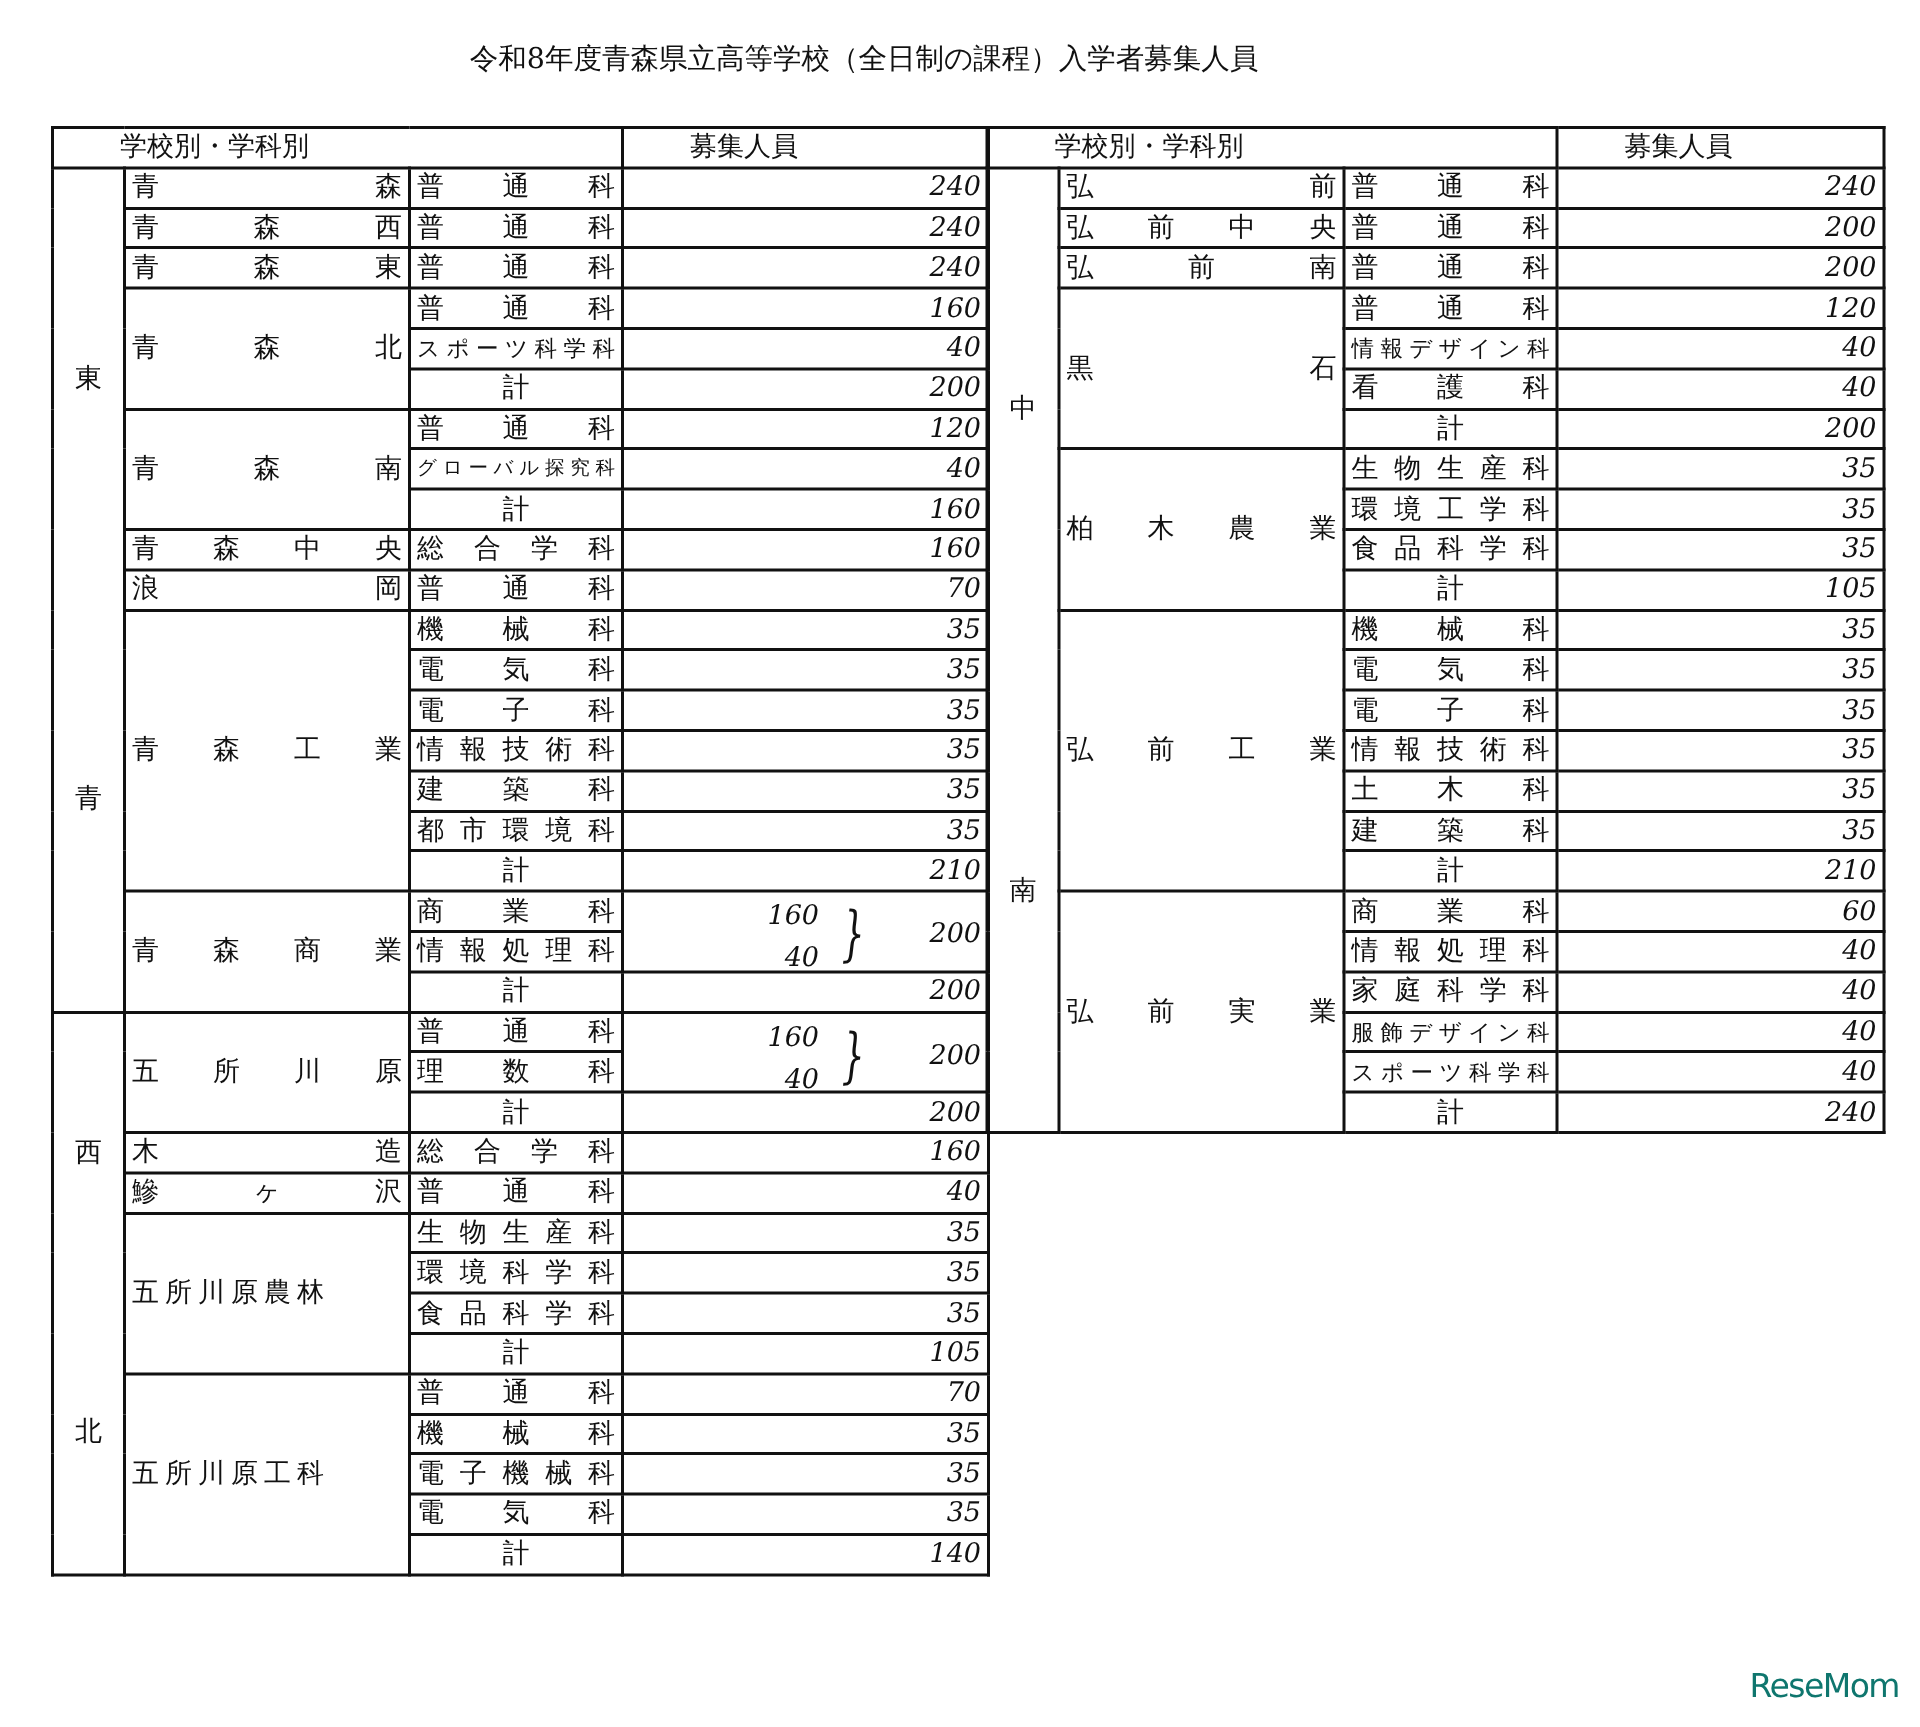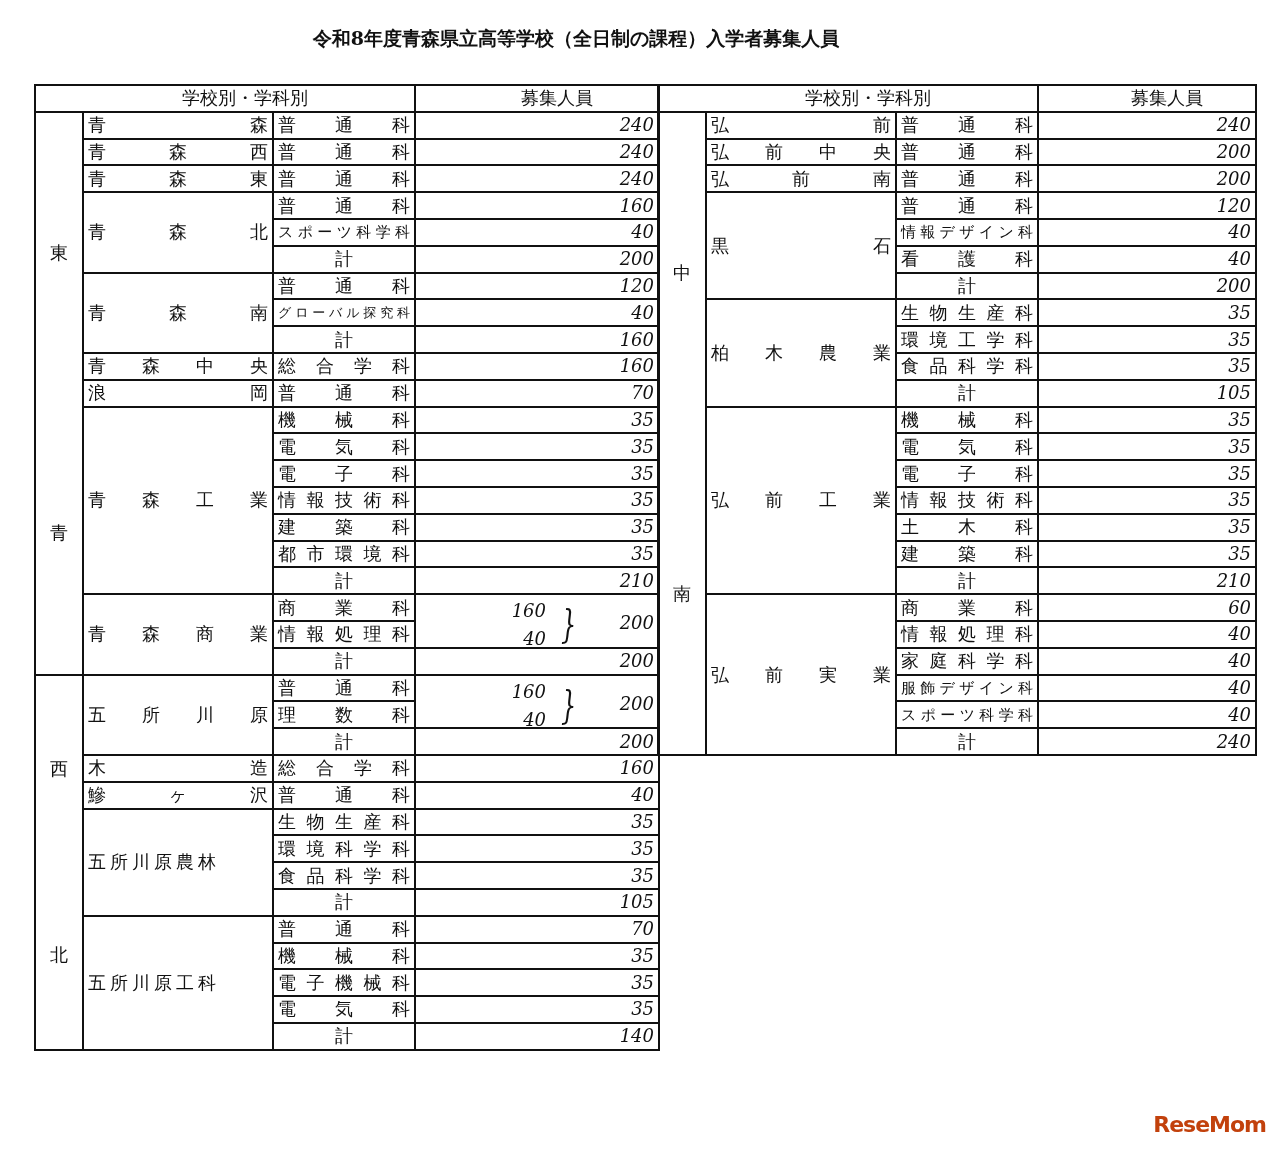--- a/index.html
+++ b/index.html
@@ -1,29 +1,29 @@
 <!DOCTYPE html>
 <html><head>
 <meta charset="utf-8">
 <style>
   html,body{margin:0;padding:0;background:#fff;}
   body{width:1280px;height:1151px;position:relative;font-family:"DejaVu Serif","Liberation Serif",serif;color:#111;overflow:hidden;}
-  .title{position:absolute;top:26px;left:0;width:1152px;text-align:center;font-size:19px;font-weight:bold;}
+  .title{position:absolute;top:26px;left:0;width:1152px;text-align:center;font-size:19px;}
   table{position:absolute;top:84px;border-collapse:collapse;table-layout:fixed;}
   td,th{border:2px solid #111;padding:0 4px;height:24.8px;font-weight:normal;font-size:18px;line-height:24px;white-space:nowrap;overflow:hidden;}
-  th{font-size:18px;text-align:center;padding-left:44px;}
+  th{font-size:18px;text-align:left;padding-left:44px;}
   td.num{text-align:right;font-style:italic;}
   td.area{text-align:center;vertical-align:middle;}
   td.school{vertical-align:middle;}
   .spread{display:flex;justify-content:space-between;}
   .dept{display:flex;justify-content:space-between;}
   .dept.small{font-size:13px;}
   .dept.mid{font-size:15px;}
   .total{text-align:center;}
-  .logo{position:absolute;right:14px;bottom:14px;font-family:"DejaVu Sans","Liberation Sans",sans-serif;font-weight:bold;font-size:22px;color:#c2410c;letter-spacing:-1px;}
+  .logo{position:absolute;right:14px;bottom:14px;font-family:"DejaVu Sans","Liberation Sans",sans-serif;font-weight:normal;font-size:22px;color:#0f766e;letter-spacing:-1px;}
   .vt{display:block;line-height:1;}
 </style>
 </head>
 <body>
 
 <div class="title">令和8年度青森県立高等学校（全日制の課程）入学者募集人員</div>
 
 <table id="left-table" style="left:34px;width:624px;">
   <colgroup>
       <col style="width:48px">

